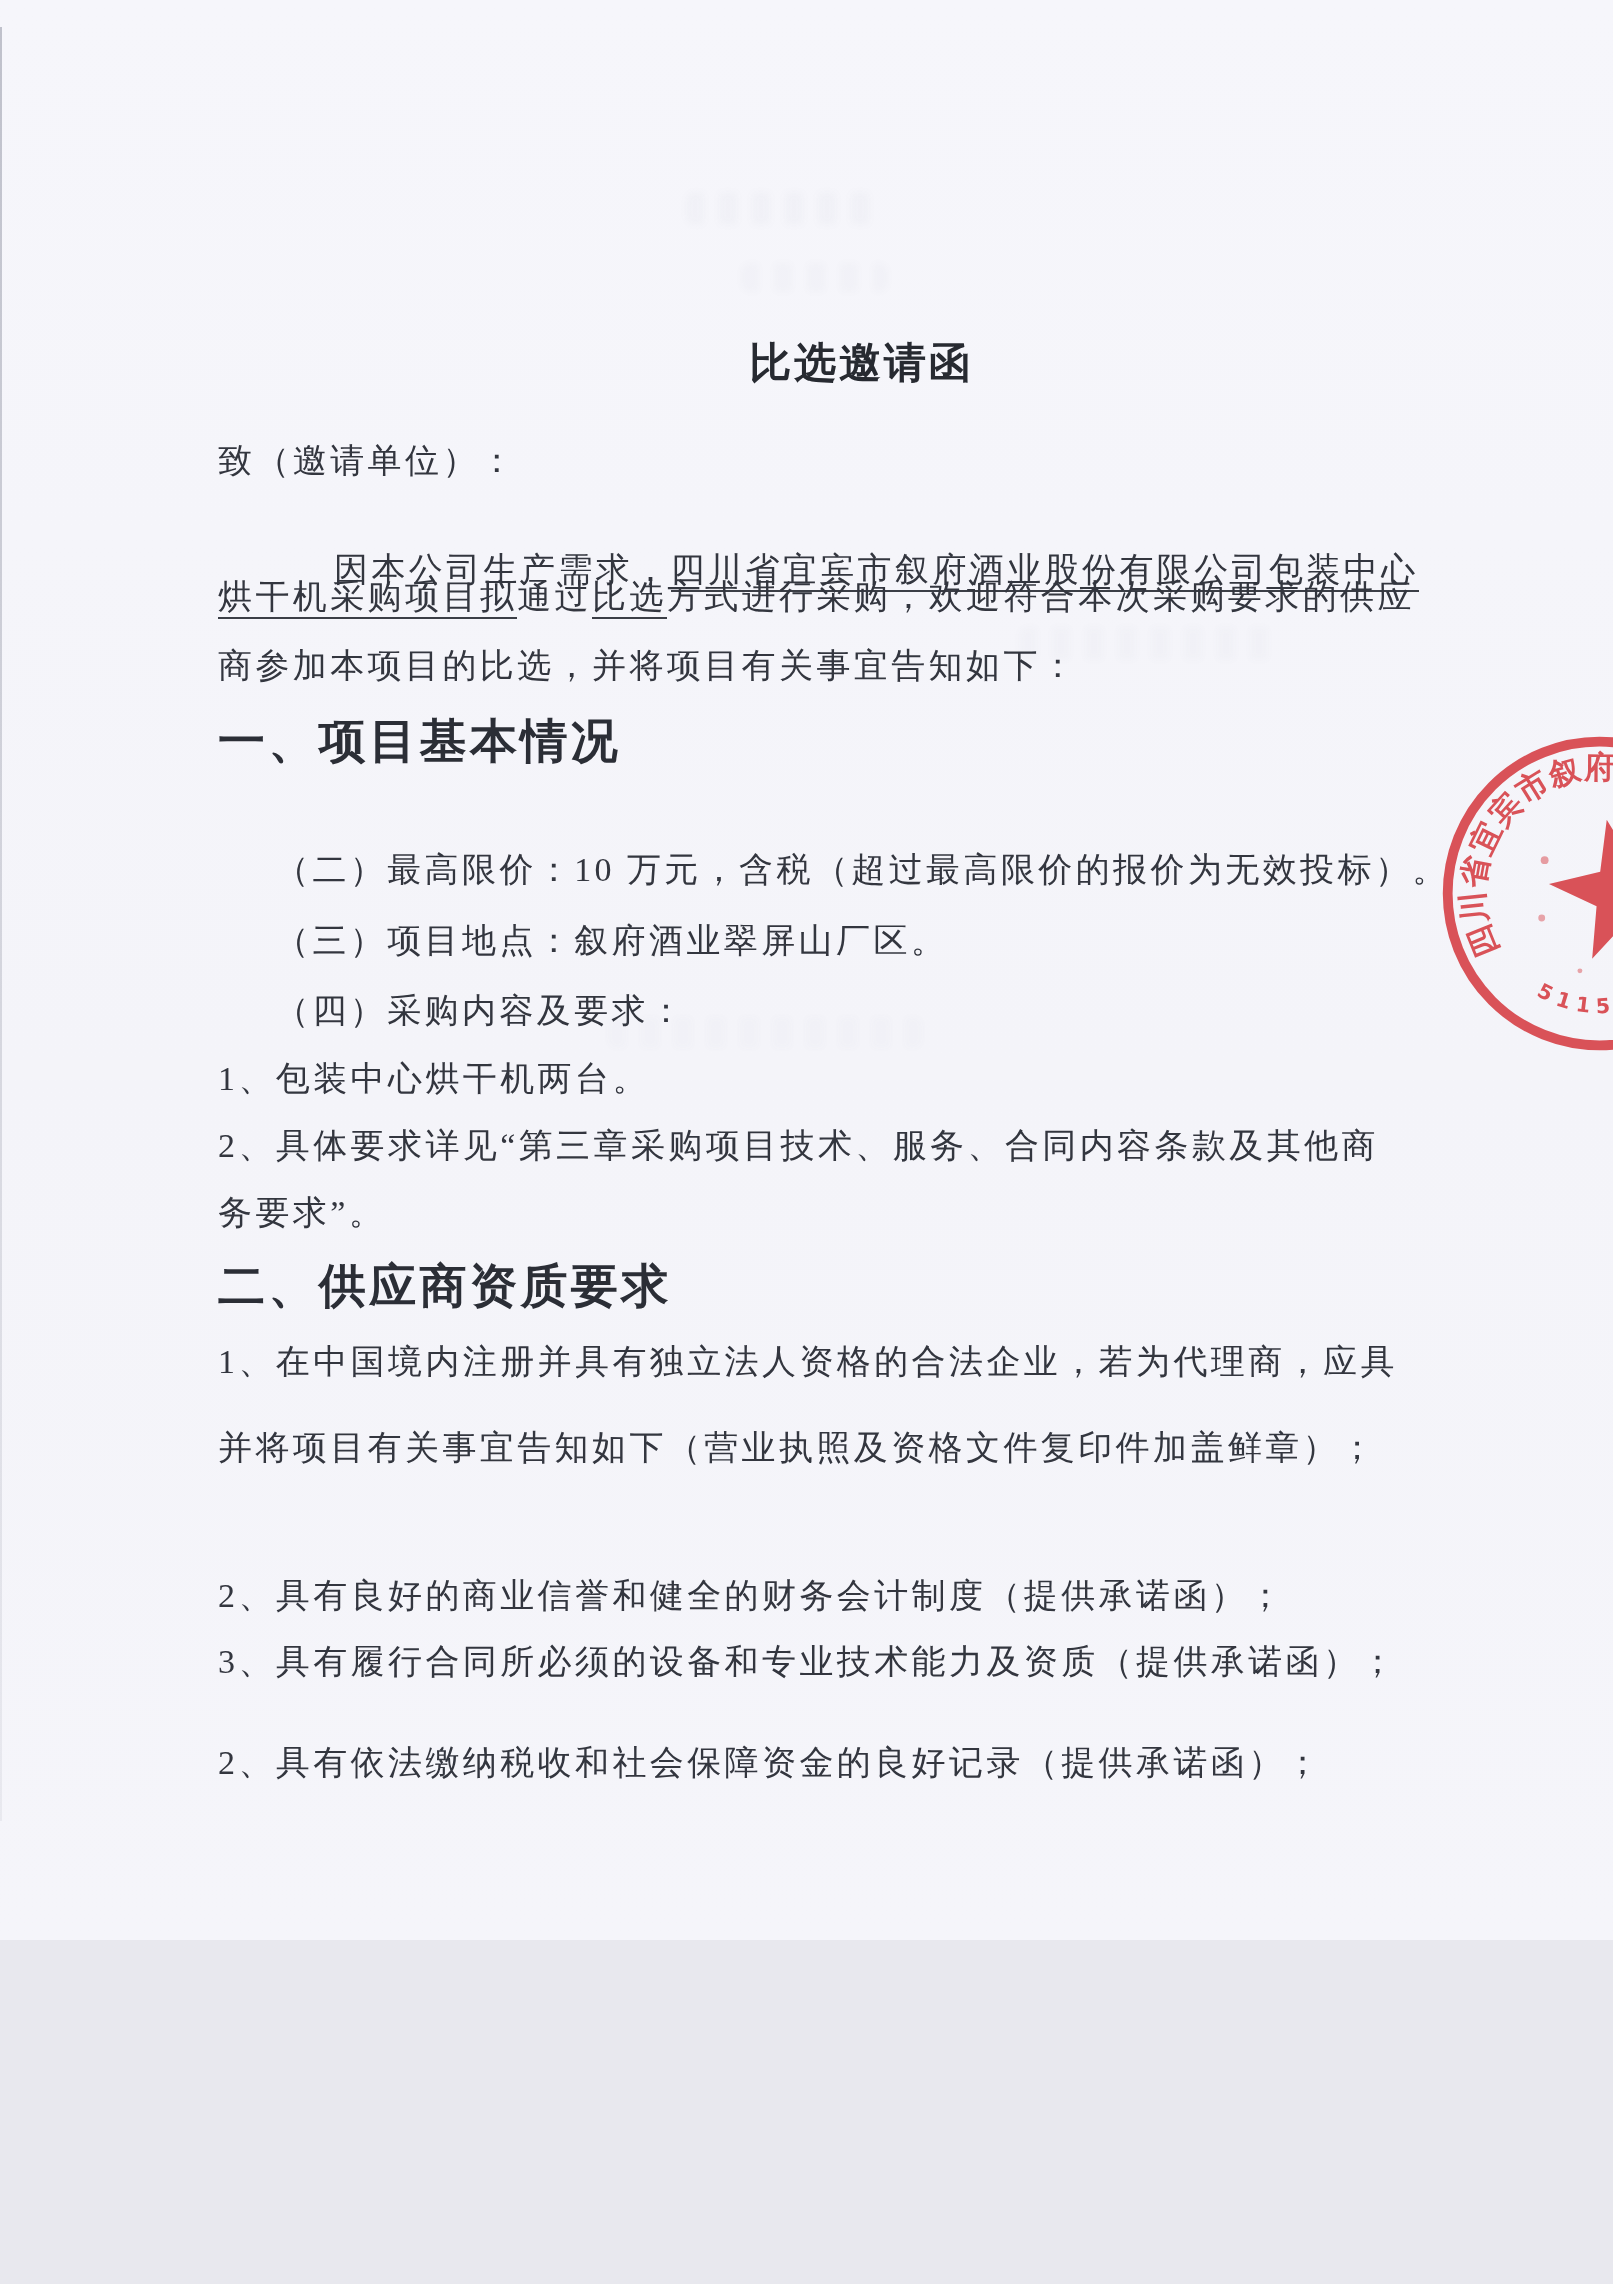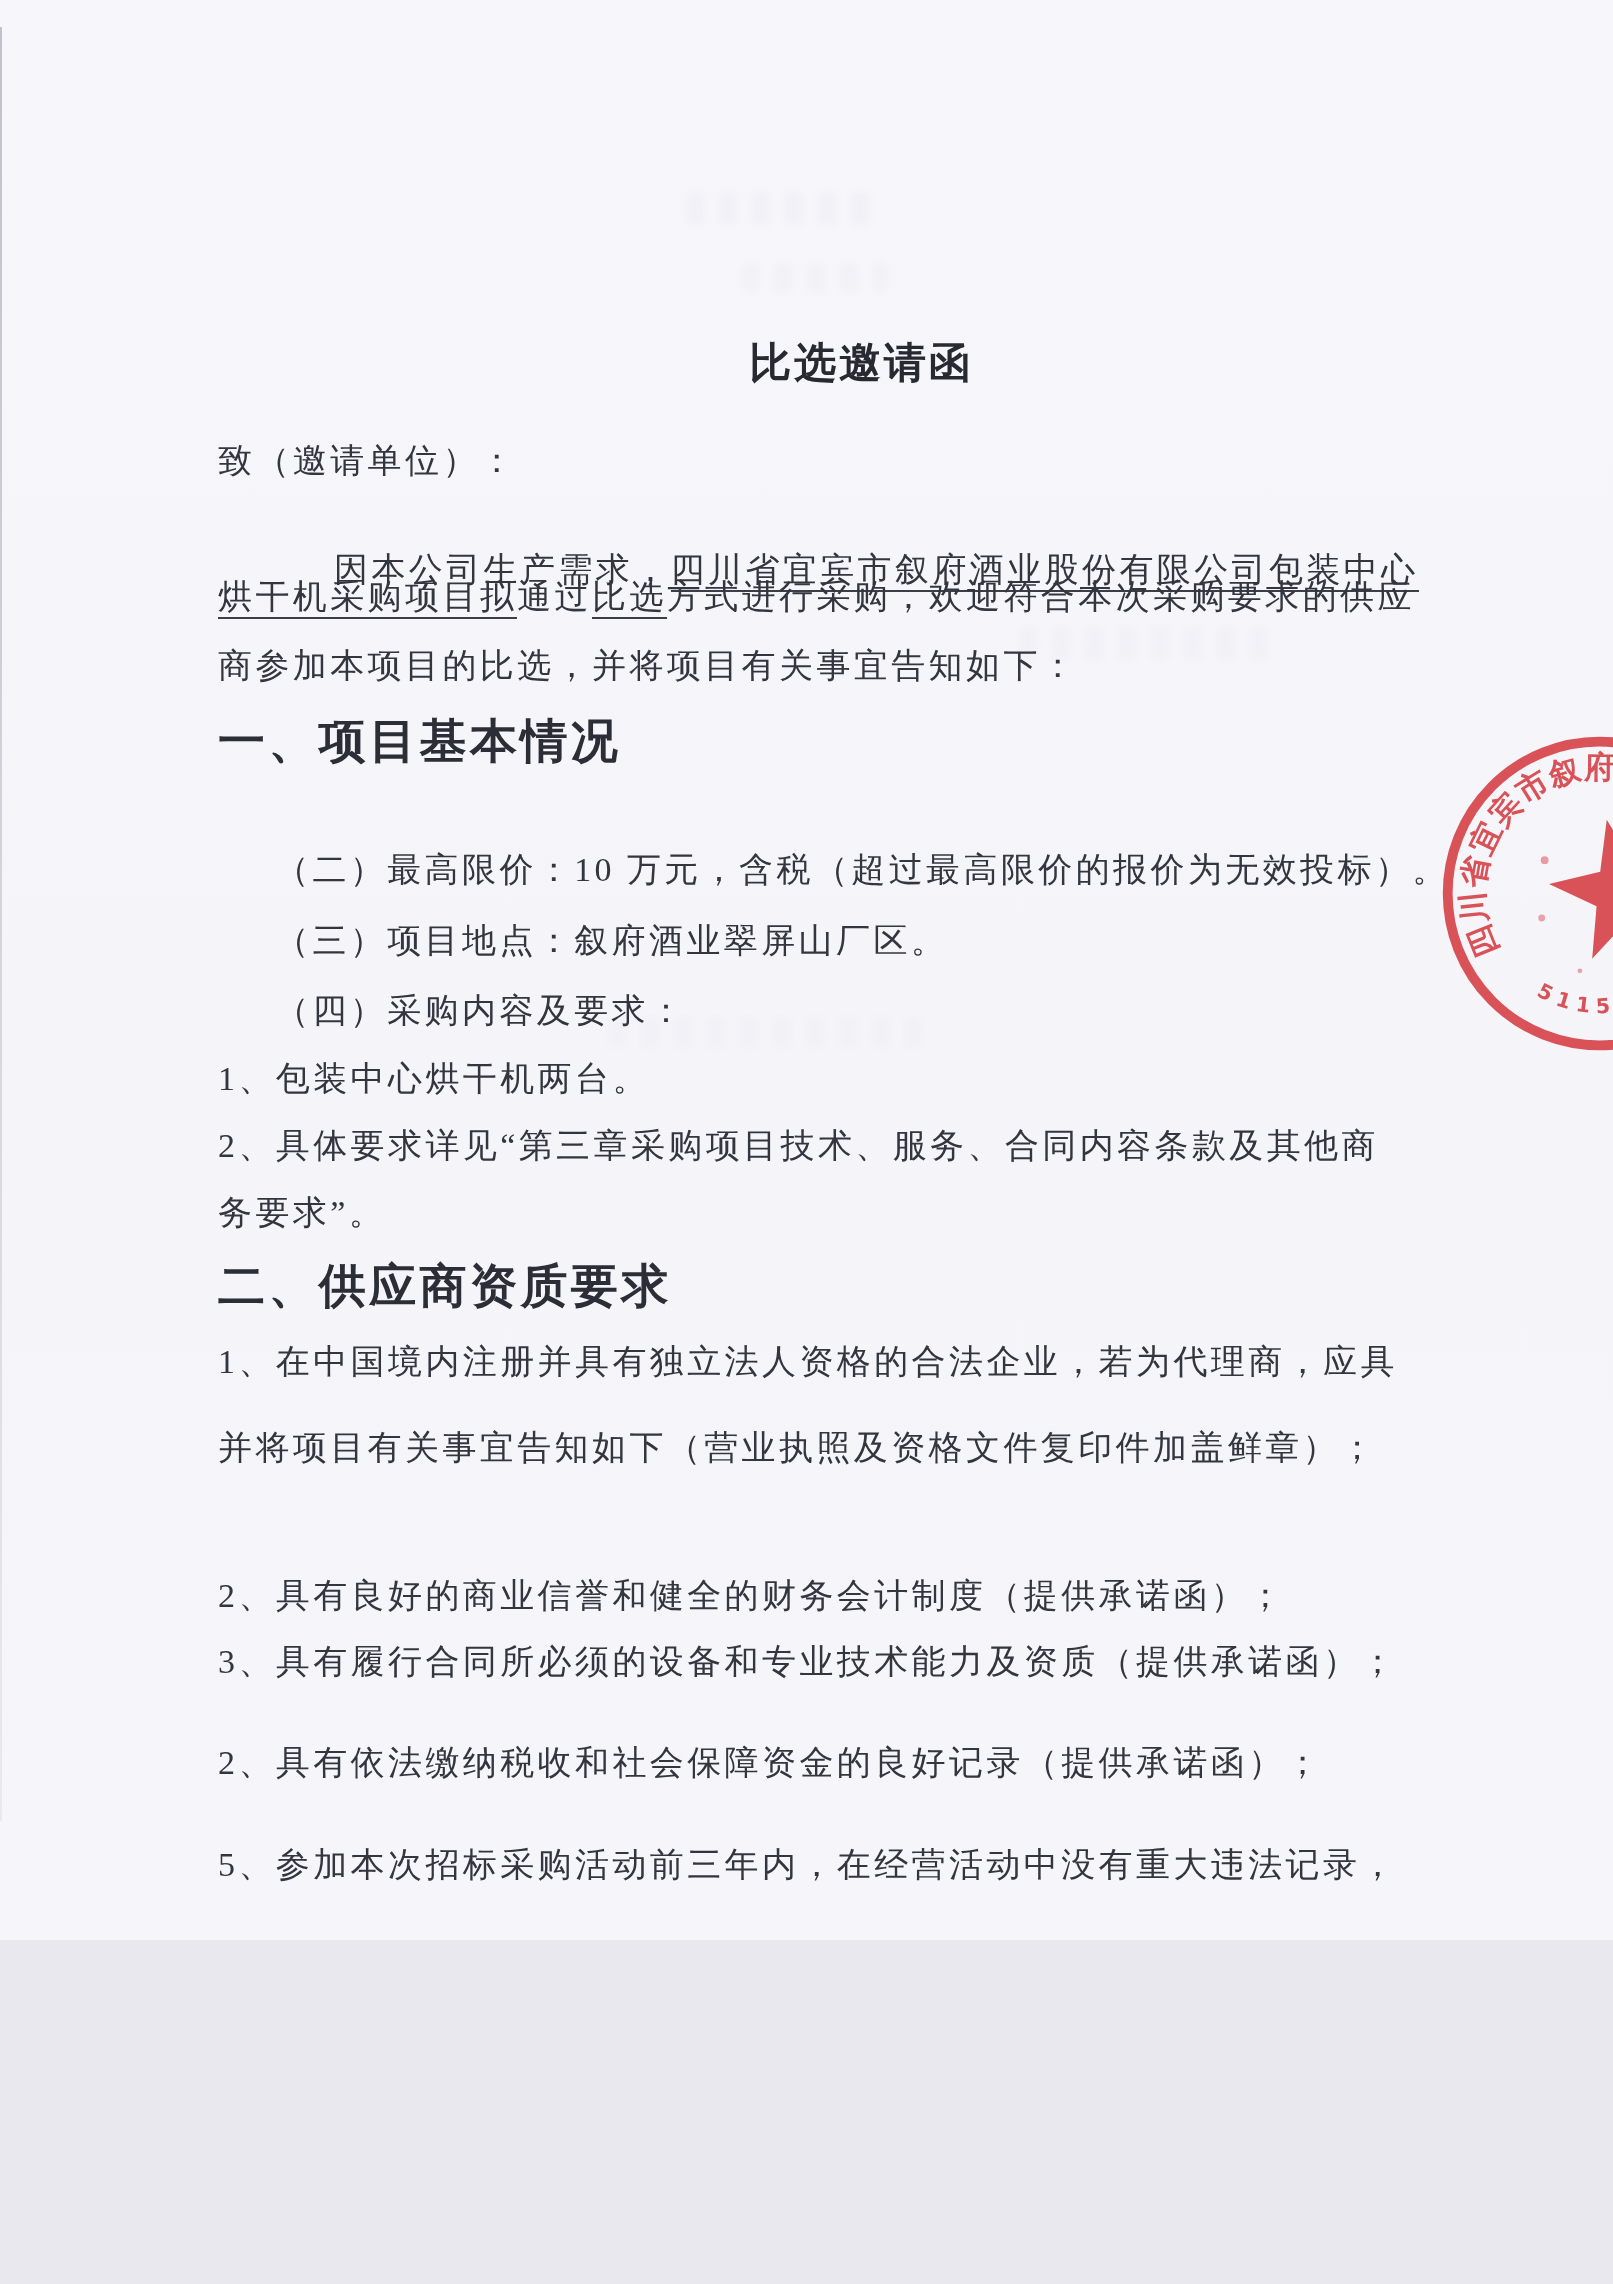--- a/index.html
+++ b/index.html
@@ -71,21 +71,20 @@
   <p class="ln" style="top:1126px;left:218px;">2、具体要求详见“第三章采购项目技术、服务、合同内容条款及其他商</p>
   <p class="ln" style="top:1193px;left:218px;">务要求”。</p>
 
   <p class="ln heading" style="top:1258px;left:218px;">二、供应商资质要求</p>
 
   <p class="ln" style="top:1342px;left:218px;">1、在中国境内注册并具有独立法人资格的合法企业，若为代理商，应具</p>
   <p class="ln" style="top:1428px;left:218px;">并将项目有关事宜告知如下（营业执照及资格文件复印件加盖鲜章）；</p>
   <p class="ln" style="top:1576px;left:218px;">2、具有良好的商业信誉和健全的财务会计制度（提供承诺函）；</p>
   <p class="ln" style="top:1642px;left:218px;">3、具有履行合同所必须的设备和专业技术能力及资质（提供承诺函）；</p>
   <p class="ln" style="top:1743px;left:218px;">2、具有依法缴纳税收和社会保障资金的良好记录（提供承诺函）；</p>
-  <p class="ln" style="top:1845px;left:218px;">5、参加本次招标采购活动前三年内，在经营活动中没有重大违法记录，</p>
   <p class="ln" style="top:1940px;left:218px;">未处于投标禁入期内（提供承诺函）；</p>
 
   <p class="pageno" style="top:2119px;">1</p>
 
   <svg class="stamp" viewBox="0 0 340 340">
     <g opacity="0.86">
       <circle cx="170" cy="170" r="155" fill="none" stroke="#d5383e" stroke-width="10"></circle>
       <polygon fill="#d5383e" points="177.4,94.7 205.2,140.6 257.9,130.5 222.8,171.1 248.7,218.2 199.2,197.3 162.5,236.5 167.0,183.0 118.4,160.2 170.7,147.9"></polygon>
       <defs>
         <path id="arcTop" d="M 67.8 229 A 118 118 0 0 1 229 67.8" fill="none"></path>

